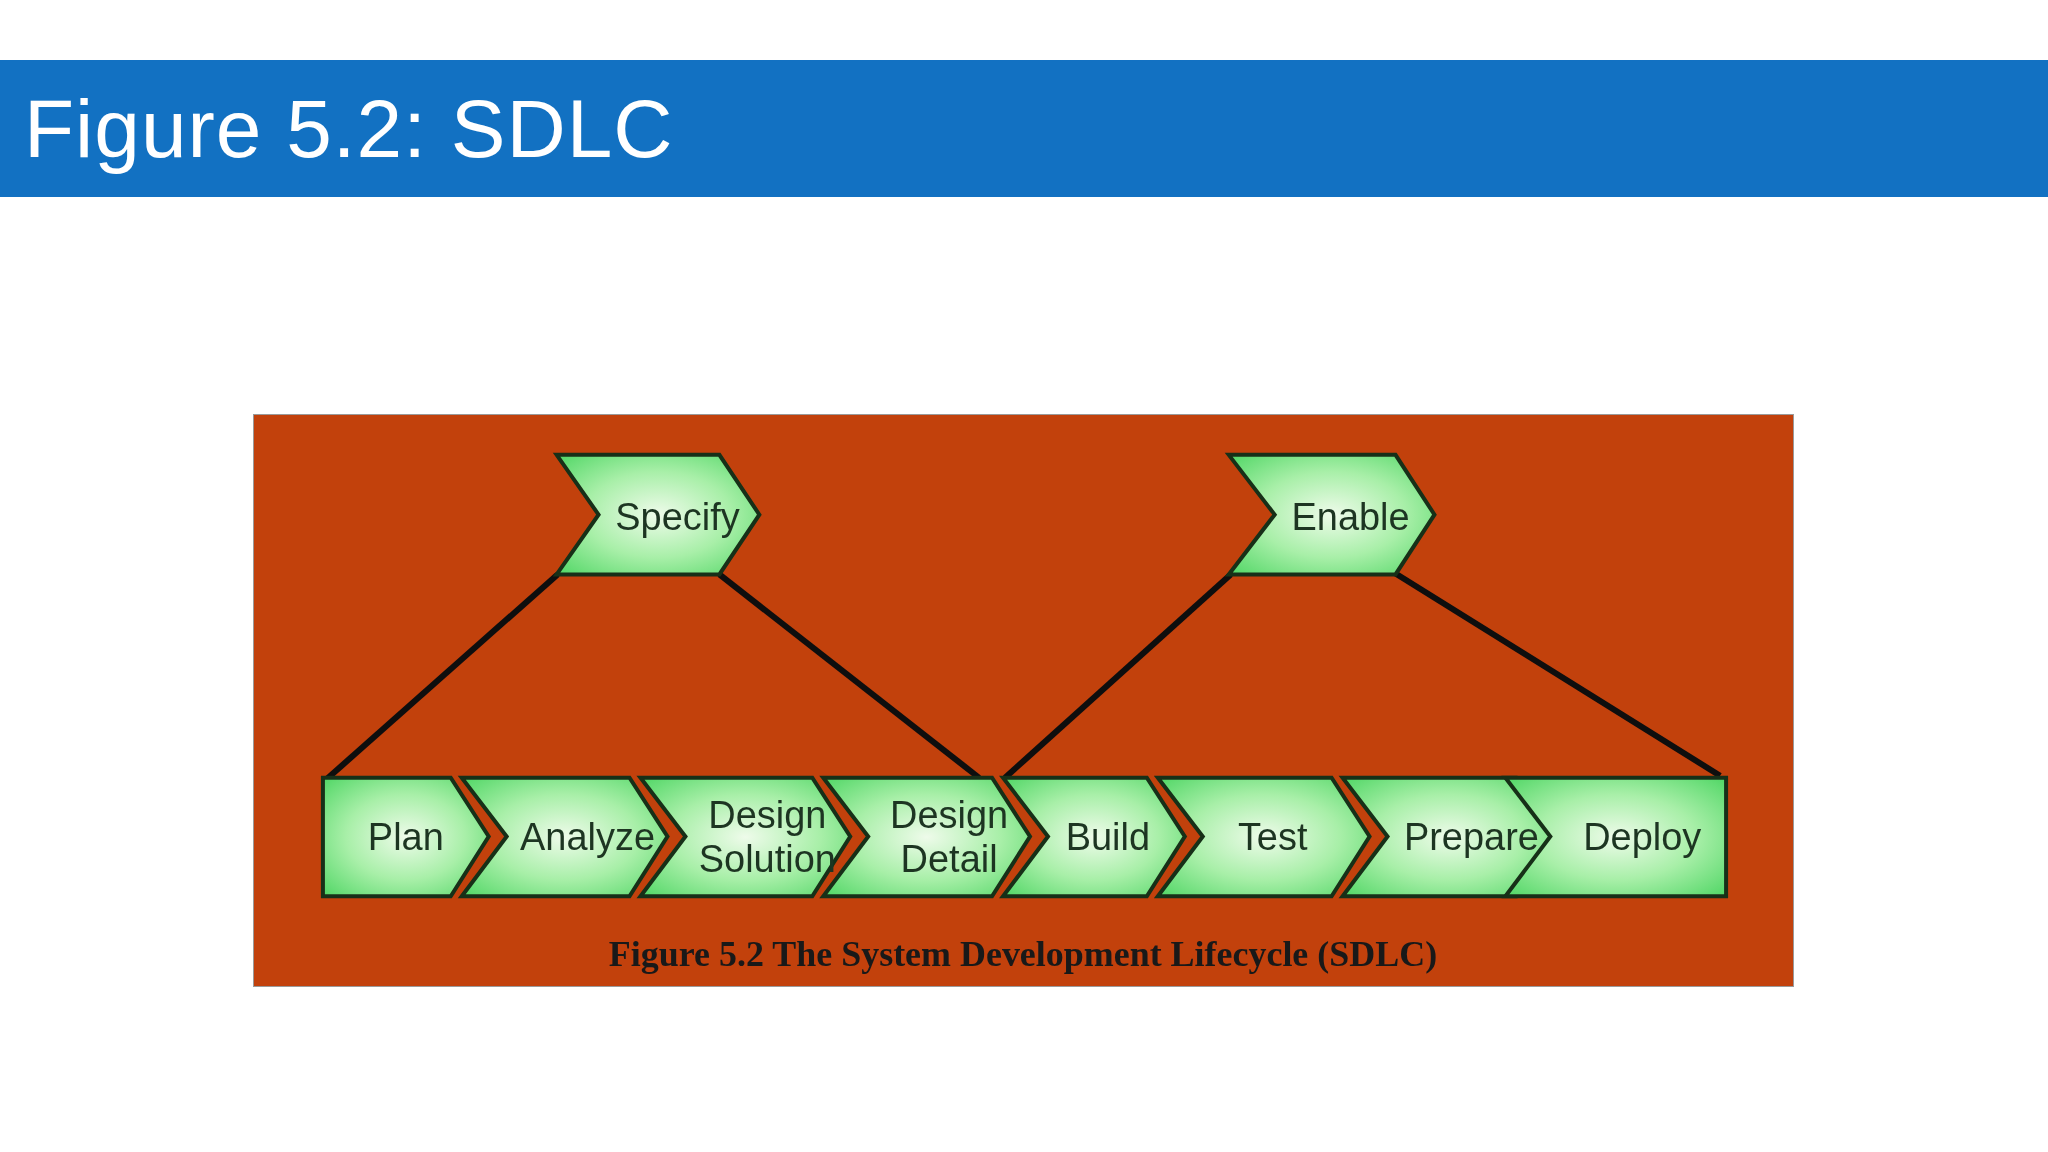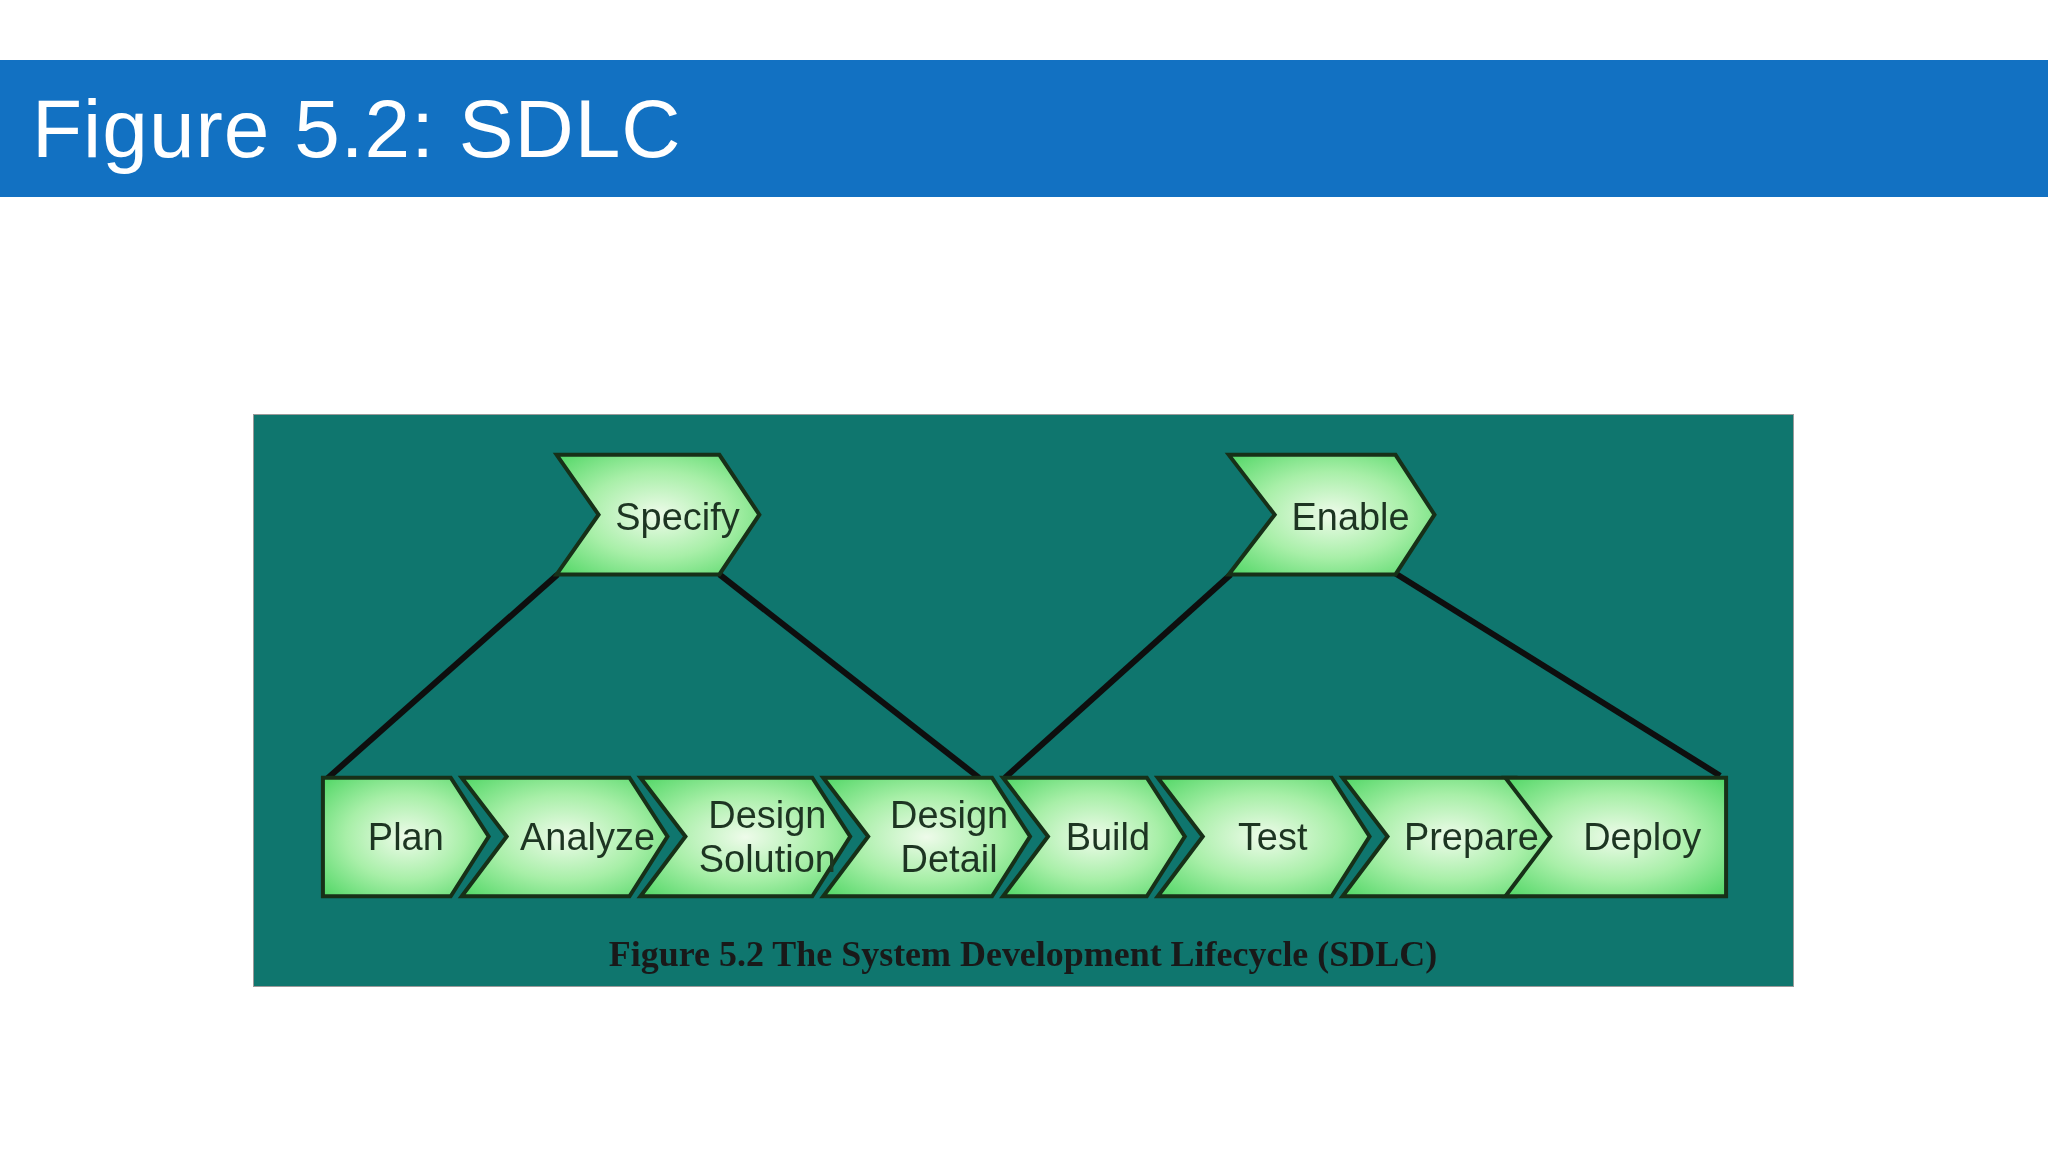--- a/index.html
+++ b/index.html
@@ -7,25 +7,25 @@
     background:#ffffff;overflow:hidden;
     font-family:"Liberation Sans",sans-serif;
   }
   .slide{position:relative;width:2048px;height:1152px;background:#ffffff;}
   .header-bar{
     position:absolute;left:0;top:60px;width:2048px;height:137px;
     background:#1271c2;display:flex;align-items:center;
   }
   .slide-title{
     color:#ffffff;font-size:82px;font-weight:300;letter-spacing:1px;
-    padding-left:32px;white-space:nowrap;
+    padding-left:24px;white-space:nowrap;
   }
   .figure-panel{
     position:absolute;left:253px;top:414px;width:1541px;height:573px;
-    background:#0f766e;border:1px solid #9a9a9a;box-sizing:border-box;
+    background:#c2410c;border:1px solid #9a9a9a;box-sizing:border-box;
   }
   .figure-panel svg{display:block;width:100%;height:100%;}
   .stage-label{
     font-family:"Liberation Sans",sans-serif;font-size:38px;fill:#1d3522;
     text-anchor:middle;
   }
   .figure-caption{
     font-family:"Liberation Serif",serif;font-weight:bold;font-size:36px;
     fill:#191919;text-anchor:middle;
   }

